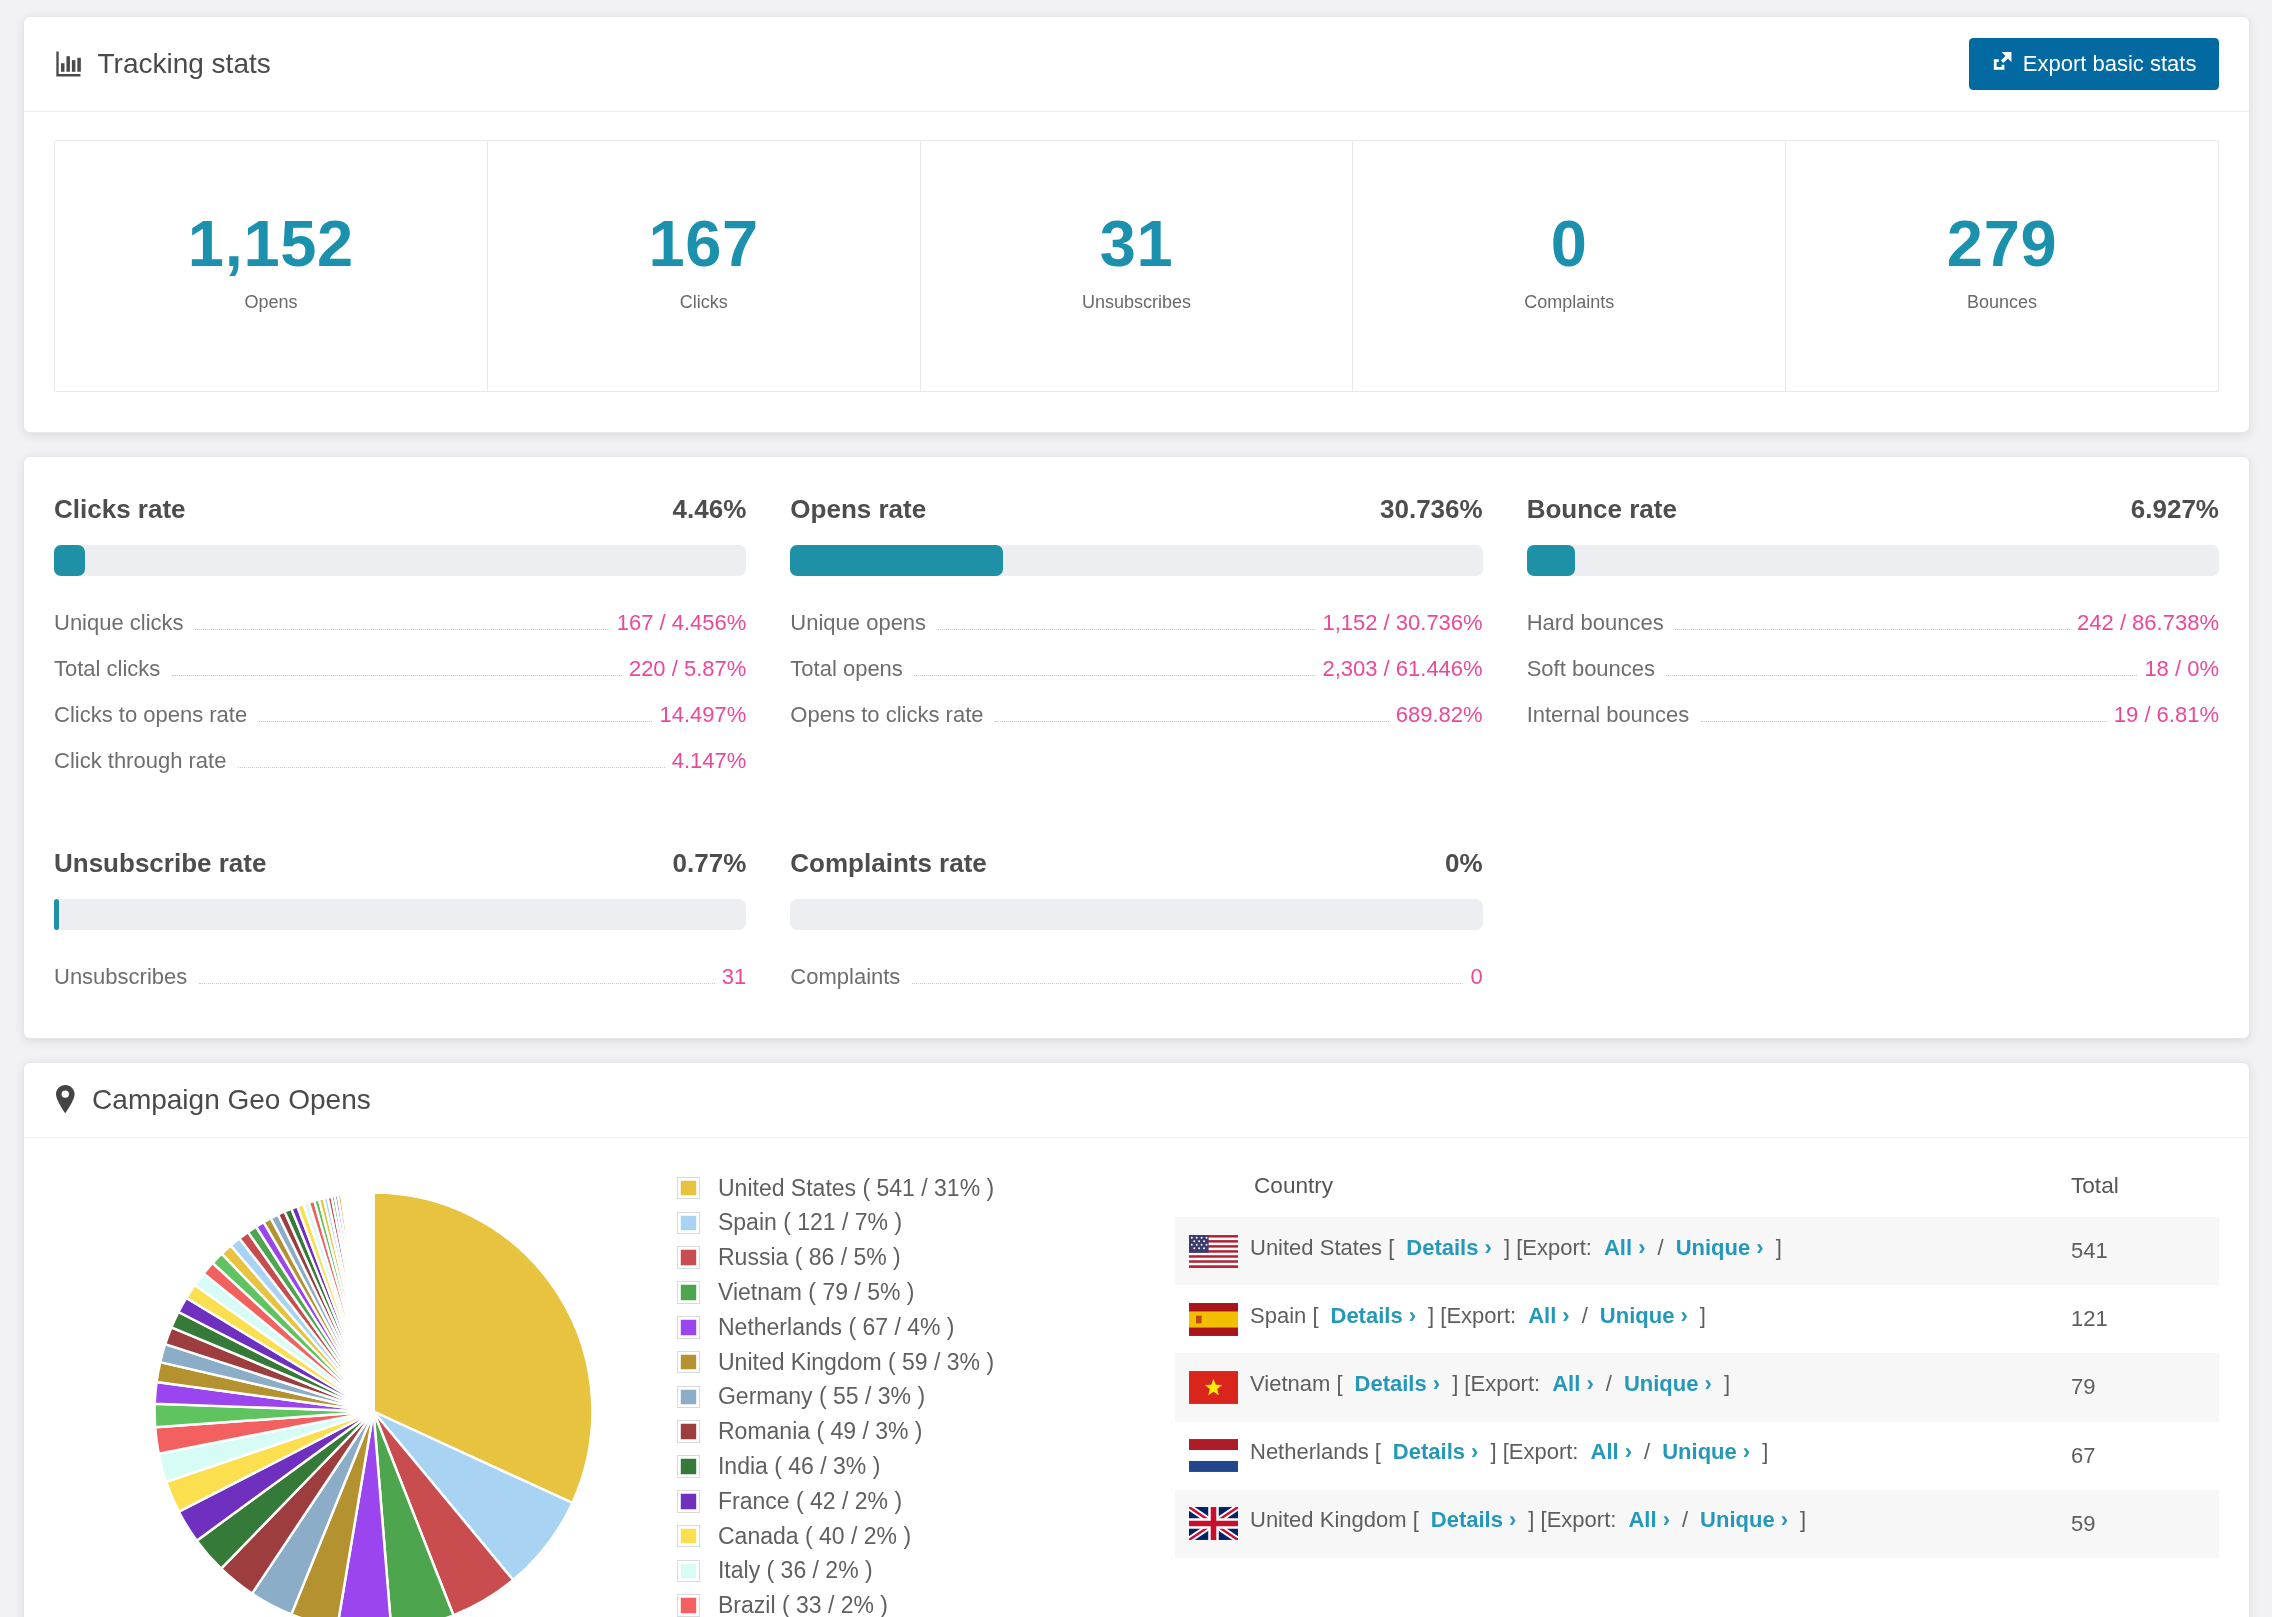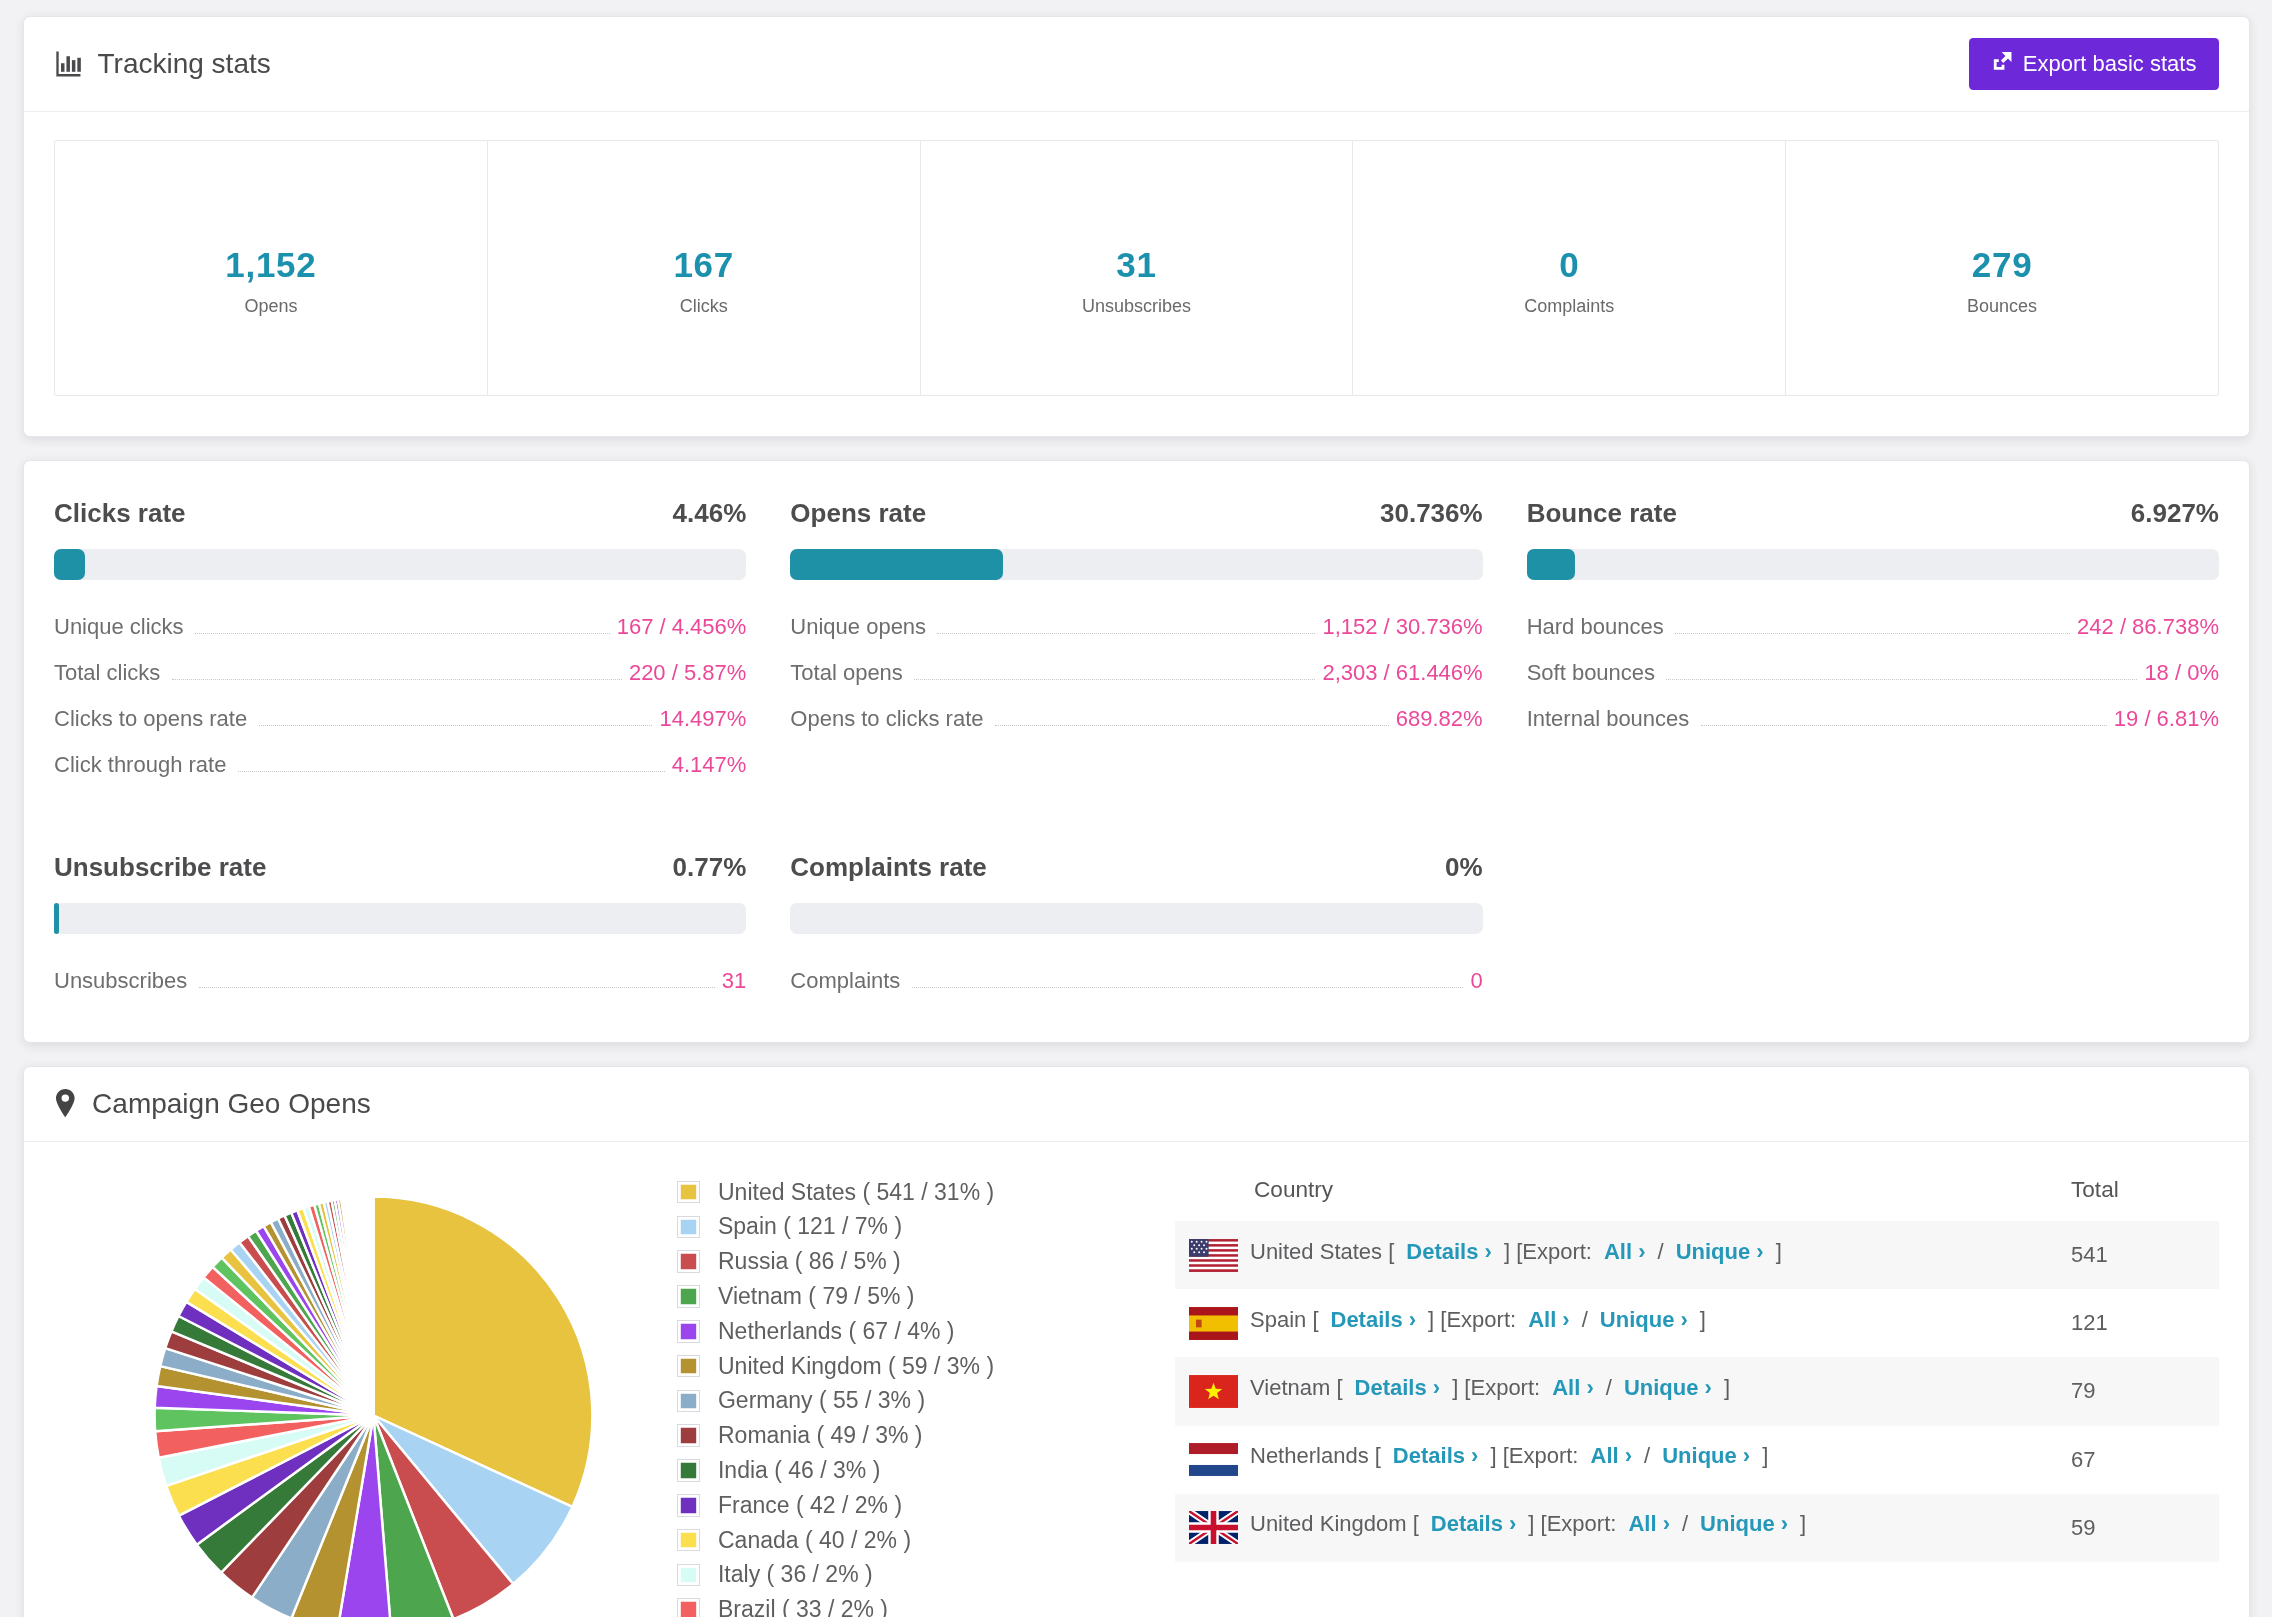--- a/index.html
+++ b/index.html
@@ -23,34 +23,34 @@
   
   .card-header {
     display:flex; align-items:center; justify-content:space-between;
     padding:21px 30px; border-bottom:1.4px solid #ededf0;
   }
   .card-title { display:flex; align-items:center; gap:15.5px; font-size:28px; color:#4a4a4c; }
   .card-title svg { display:block; }
 
   .export-btn {
     display:flex; align-items:center; gap:9px;
-    background:#6d28d9; color:#fff; border:none; border-radius:4.2px;
+    background:#0369a1; color:#fff; border:none; border-radius:4.2px;
     font-family:inherit; font-size:22px; padding:12px 22.6px; cursor:pointer;
   }
 
   
   .summary-box {
     margin:28px 30px 40px; border:1.4px solid #e7e7ec; border-radius:2.1px;
     display:flex;
   }
   .summary-cell {
     flex:1; text-align:center; padding:65px 7px 78px;
   }
   .summary-cell + .summary-cell { border-left:1.4px solid #e7e7ec; }
-  .summary-value { font-size:35px; font-weight:bold; color:#1b91ad; letter-spacing:0.7px;margin-top:39px; }
+  .summary-value { font-size:65px; font-weight:bold; color:#1b91ad; letter-spacing:0.7px; }
   .summary-label { font-size:18px; color:#6a6a6c; margin-top:11.3px; }
 
   
   .rates-grid {
     padding:37px 30px 28px;
     display:grid; grid-template-columns:repeat(3,1fr);
     column-gap:44px; row-gap:54px;
   }
   .rate-head { display:flex; justify-content:space-between; align-items:flex-start;
     font-size:26px; font-weight:bold; color:#4d4d4f; }

